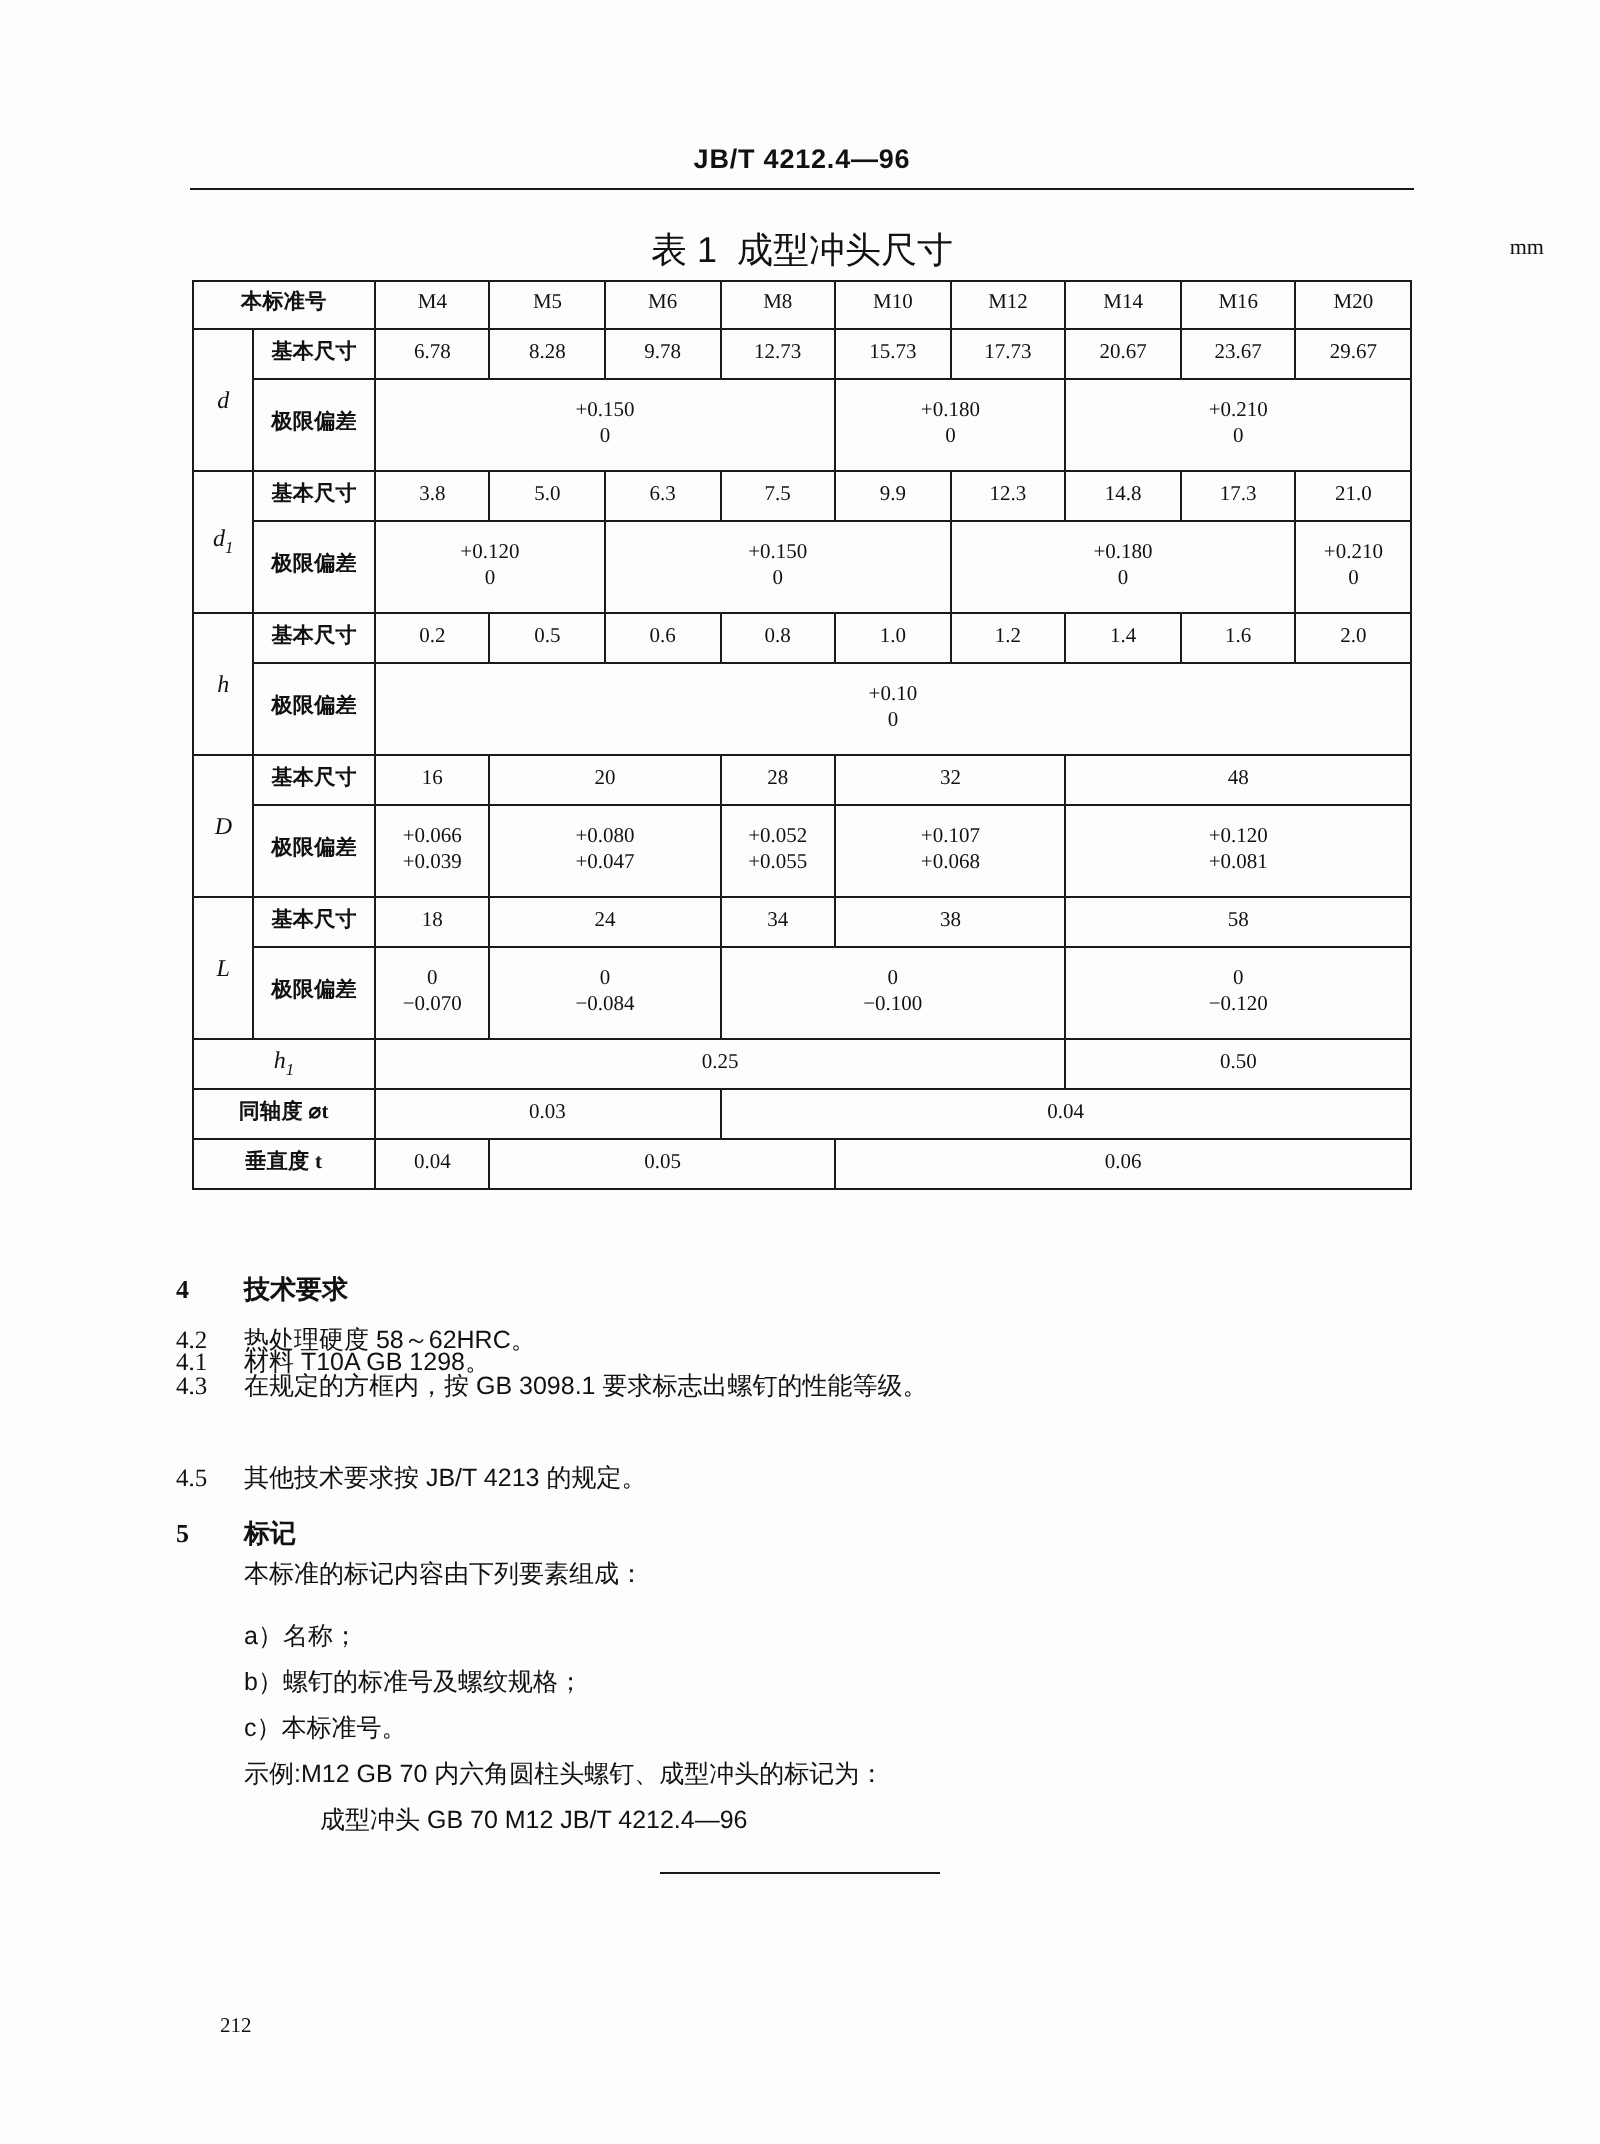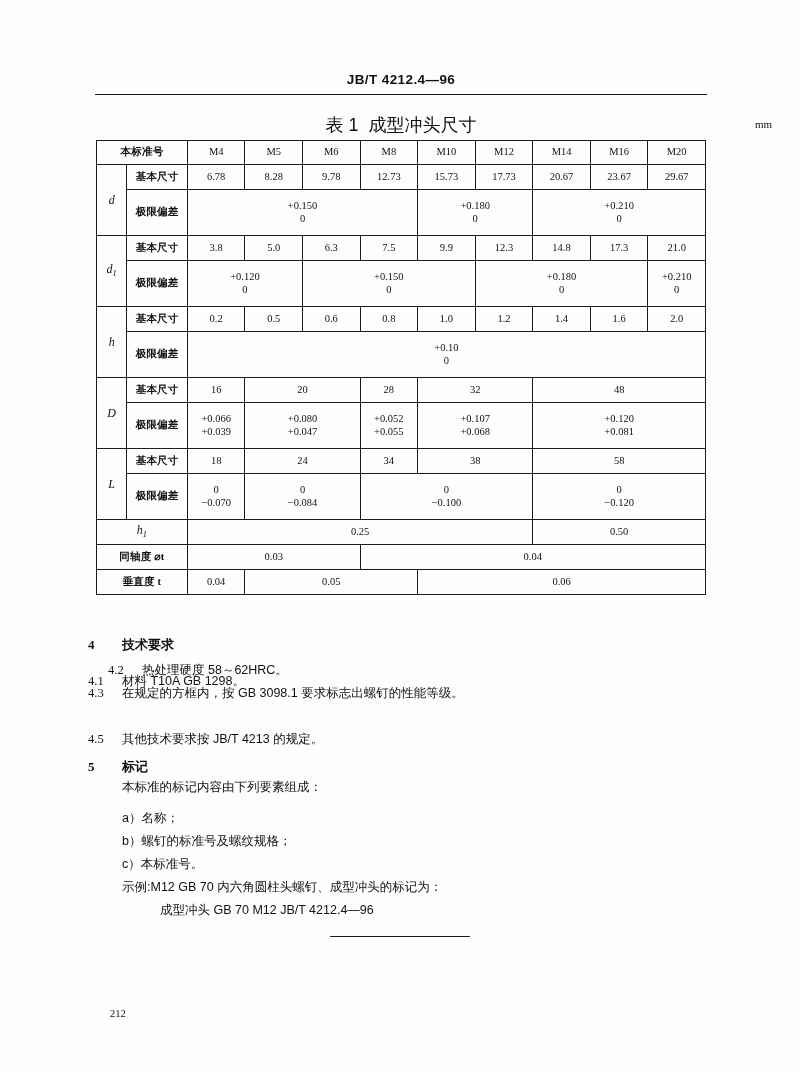--- a/index.html
+++ b/index.html
@@ -350,21 +350,21 @@
     </tbody>
   </table>
 
   <div class="clause clause-head" style="top:604px; left:88px;margin-top:32px;">
     <span class="num">4</span><span>技术要求</span>
   </div>
 
   <div class="clause" style="top:639px; left:88px;margin-top:34px;">
     <span class="num">4.1</span><span>材料   T10A   GB 1298。</span>
   </div>
-  <div class="clause" style="top:662px; left:88px;margin-left:20px;">
+  <div class="clause" style="top:662px; left:88px;">
     <span class="num">4.2</span><span>热处理硬度   58～62HRC。</span>
   </div>
   <div class="clause" style="top:685px; left:88px;">
     <span class="num">4.3</span><span>在规定的方框内，按 GB 3098.1 要求标志出螺钉的性能等级。</span>
   </div>
   <div class="clause" style="top:731px; left:88px;">
     <span class="num">4.5</span><span>其他技术要求按 JB/T 4213 的规定。</span>
   </div>
 
   <div class="clause clause-head" style="top:758px; left:88px;">

